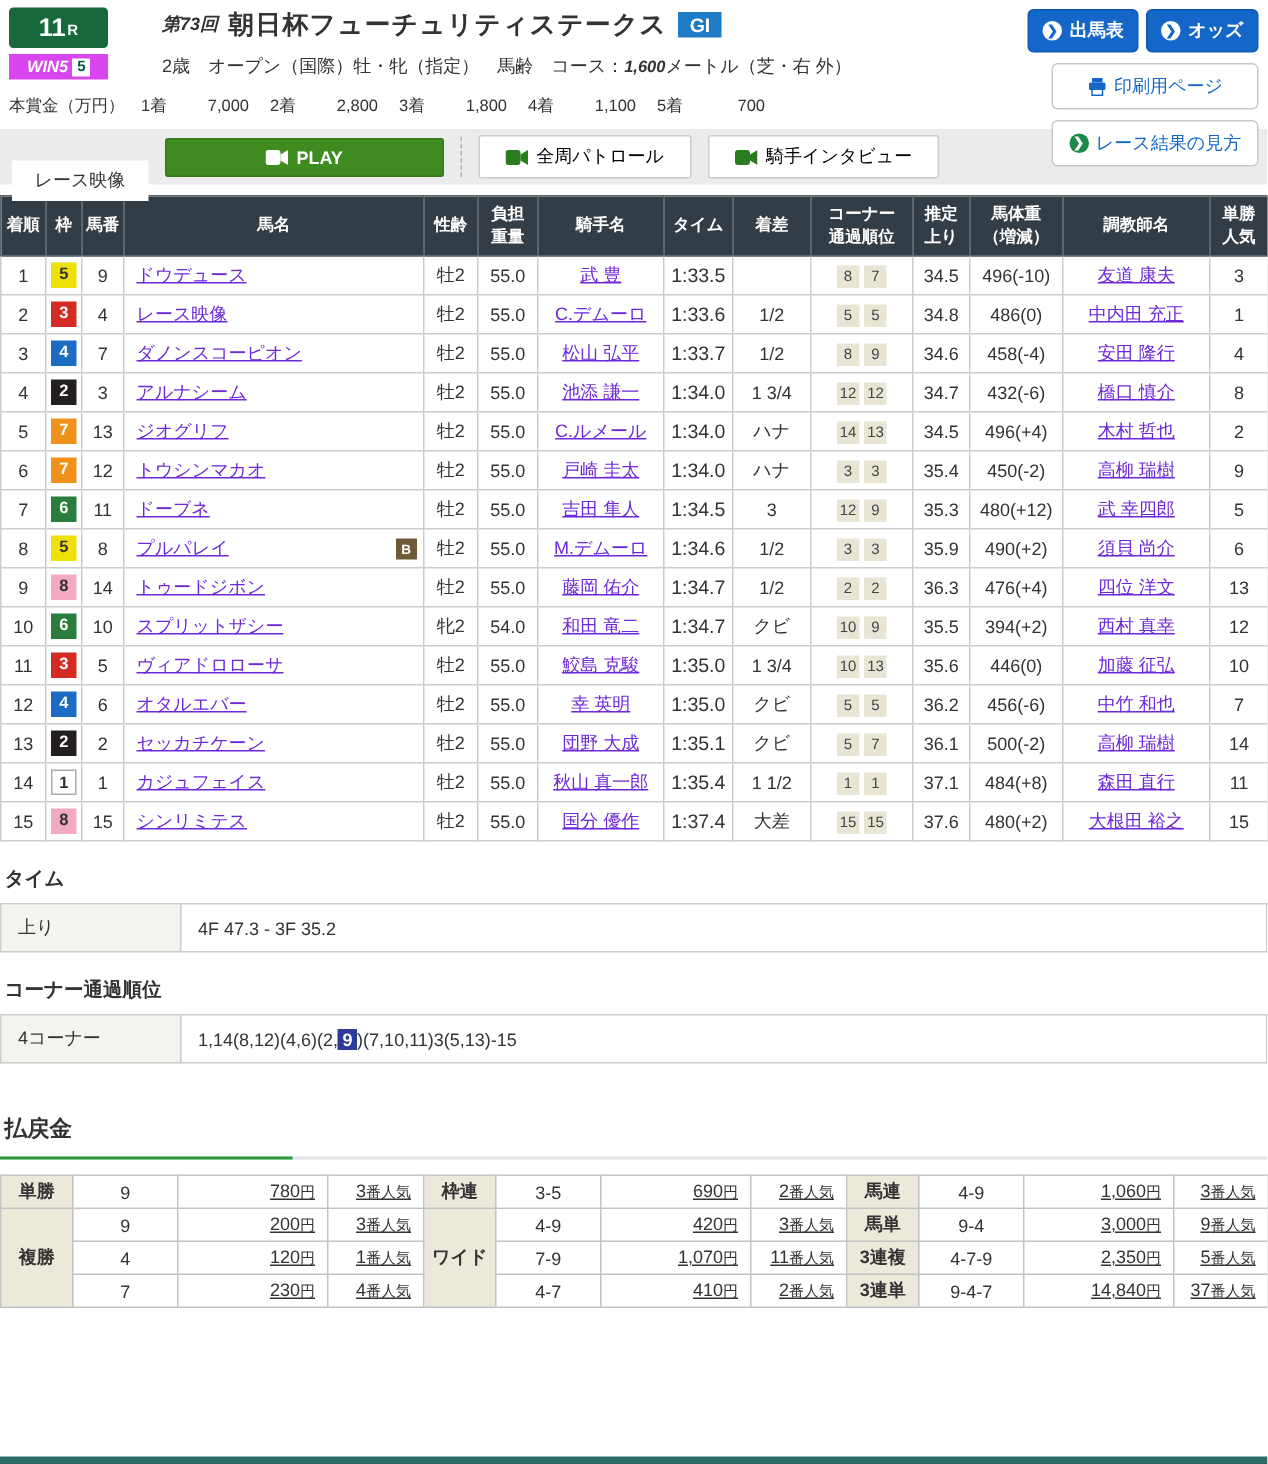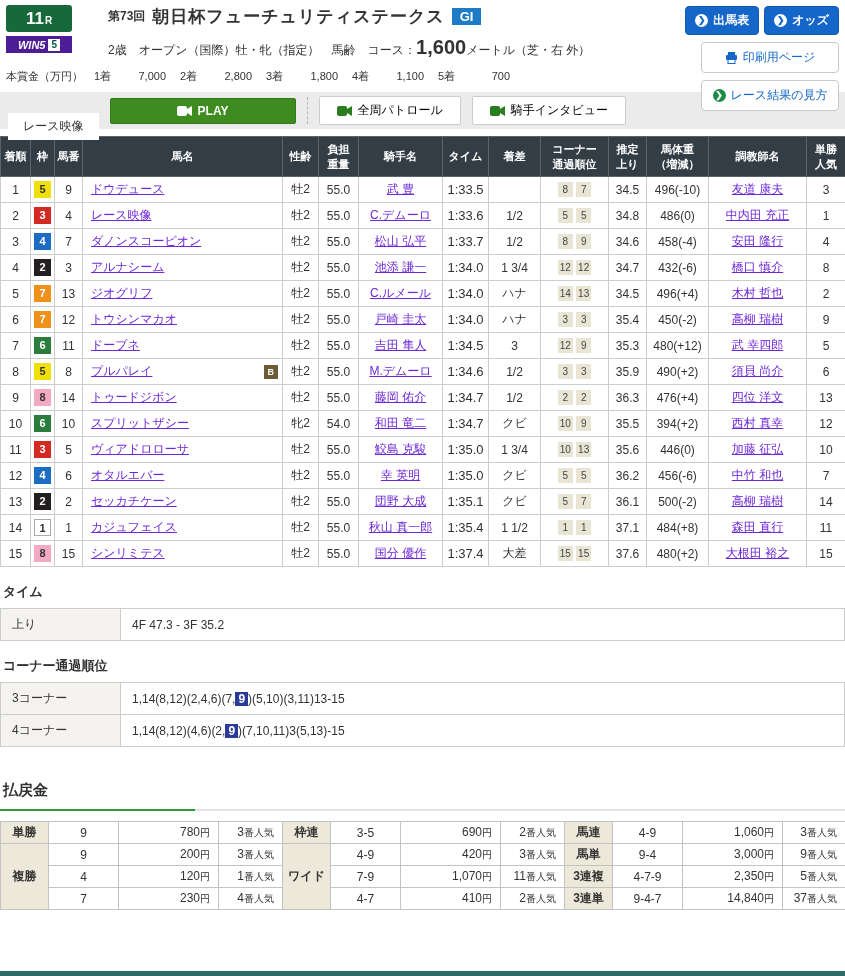--- a/index.html
+++ b/index.html
@@ -26,30 +26,30 @@
   .btn-white { display:flex; align-items:center; justify-content:center; gap:5px; background:#fff;
                border:1px solid #c9c9c9; border-radius:4px; color:#1467c8; font-size:12px;
                padding:6px 0; margin-top:7px; cursor:pointer; width:138px; }
 
   
   .race-head { display:flex; padding:5px 6px 0 6px; }
   .rn-col { width:68px; }
   .rnum { background:#17693b; color:#fff; border-radius:3px; width:66px; height:27px;
           display:flex; align-items:center; justify-content:center; font-weight:bold; }
   .rnum .n { font-size:17px; } .rnum .r { font-size:10px; margin:4px 0 0 1px; }
-  .win5 { background:#4c1d95; color:#fff; width:66px; height:17px; margin-top:4px; display:flex;
+  .win5 { background:#d946ef; color:#fff; width:66px; height:17px; margin-top:4px; display:flex;
           align-items:center; justify-content:center; gap:3px; font-size:11px; font-weight:bold; font-style:italic; }
   .w5box { background:#fff; color:#00584a; font-style:normal; font-size:10px; padding:0 3px; line-height:12px; }
   .title-col { margin-left:34px; }
   .t-line { display:flex; align-items:center; gap:7px; }
-  .r-pre { font-size:12px; font-weight:bold; }
+  .r-pre { font-size:12px; font-weight:bold;font-style:italic; }
   .r-title { font-size:17px; font-weight:bold; letter-spacing:1px; }
   .grade { background:#1e7cc6; color:#fff; font-size:13px; font-weight:bold; padding:1px 8px; }
   .conds { font-size:12px; margin-top:8px; }
-  .dist { font-size:20px; font-weight:bold; }
+  .dist { font-size:11px; font-weight:bold;font-style:italic; }
 
   
   .prize { padding:10px 6px 0 6px; font-size:11px; }
   .prize .row { margin-bottom:2px; }
   .p-label { display:inline-block; width:88px; }
   .p-rank { display:inline-block; width:26px; text-align:left; }
   .p-val { display:inline-block; width:46px; text-align:right; margin-right:14px; }
 
   
   .vrow { background:#ebebeb; margin-top:8px; padding:5px 8px; display:flex; align-items:center; gap:11px; height:37px; }
@@ -92,21 +92,21 @@
   .hl9 { background:#2c3a99; color:#fff; padding:0 3px; font-weight:bold; }
 
   
   .pay-h { font-size:15px; font-weight:bold; margin:34px 0 0 3px; }
   .pay-line { height:2px; background:#e4e4e4; margin:9px 0 10px 0; position:relative; }
   .pay-line::before { content:""; position:absolute; left:0; top:0; width:195px; height:2px; background:#2a9a3d; }
   table.pay { width:845px; border-collapse:collapse; table-layout:fixed; font-size:12px; }
   .pay td { border:1px solid #c3c3c3; padding:2px 8px; height:21px; }
   .pay .pl { background:#ece9da; text-align:center; font-weight:bold; padding:2px 2px; }
   .pay .pv { text-align:center; }
-  .pay .pa, .pay .pp { text-align:right; }
+  .pay .pa, .pay .pp { text-align:right;text-decoration:underline; }
   .pay small { font-size:10px; }
   .pay td.dash { border-top:1px dashed #ccc; }
 
   .footer-bar { position:absolute; left:0; bottom:0; width:845px; height:5px; background:#2c6a66; }
 </style>
 </head>
 <body>
 
 <div class="page">
 
@@ -490,24 +490,20 @@
     <tr>
       <td class="kv-label">上り</td>
       <td>4F 47.3 - 3F 35.2</td>
     </tr>
   </tbody>
     </table>
 
   <div class="sec-h">コーナー通過順位</div>
   <table class="kv">
     <tbody>
-        <tr>
-      <td class="kv-label">3コーナー</td>
-      <td><span>1,14(8,12)(2,4,6)(7,</span><span class="hl9">9</span><span>)(5,10)(3,11)13-15</span></td>
-    </tr>
     <tr>
       <td class="kv-label">4コーナー</td>
       <td><span>1,14(8,12)(4,6)(2,</span><span class="hl9">9</span><span>)(7,10,11)3(5,13)-15</span></td>
     </tr>
   </tbody>
     </table>
 
   <div class="pay-h">払戻金</div>
   <div class="pay-line"></div>
   <table class="pay">

